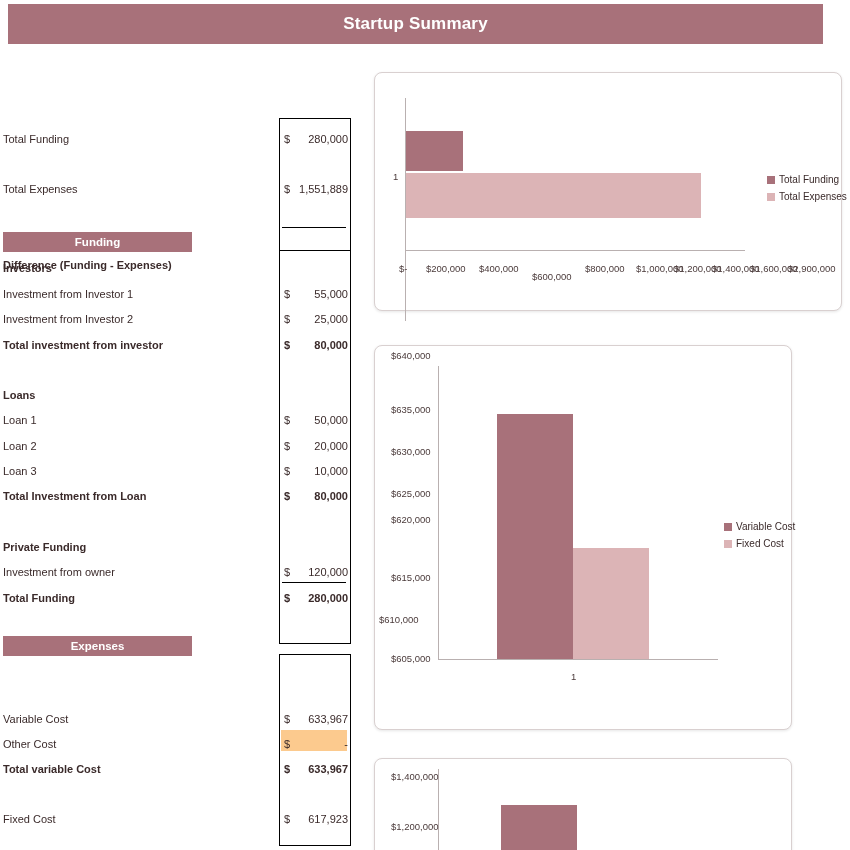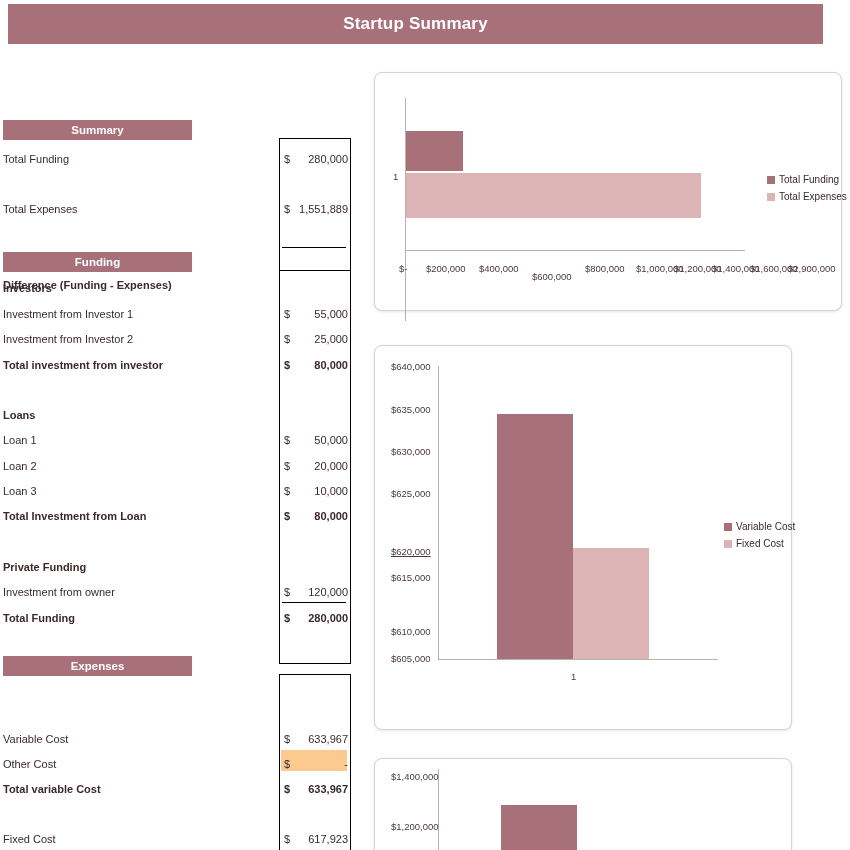--- a/index.html
+++ b/index.html
@@ -133,21 +133,20 @@
 
   .axis-line { position: absolute; background: #b9b0b0; }
 </style>
 </head>
 <body>
 
 <div class="title-banner">Startup Summary</div>
 
 <div class="left-col">
 
-  <div class="section-header">Summary</div>
 
   <div style="position:relative; height:108px; margin-top:4px;">
     <div class="value-box" style="left:279px; top:-6px; width:70px; height:131px;"></div>
 
     <div class="row" style="top:2px;">
       <span class="label">Total Funding</span>
       <span class="dollar">$</span>
       <span class="amount">280,000</span>
     </div>
     <div class="row" style="top:27px;">
@@ -287,27 +286,27 @@
       <span>Total Expenses</span>
     </div>
   </div>
 </div>
 
 <div class="panel" style="left:374px; top:345px; width:416px; height:383px;">
 
   <div class="axis-line" style="left:63px; top:20px; width:1px; height:293px;"></div>
   <div class="axis-line" style="left:63px; top:313px; width:280px; height:1px;"></div>
 
-  <div class="axis-label" style="left:16px; top:15px;">$640,000</div>
+  <div class="axis-label" style="left:16px; top:4px;">$640,000</div>
   <div class="axis-label" style="left:16px; top:58px;">$635,000</div>
   <div class="axis-label" style="left:16px; top:100px;">$630,000</div>
   <div class="axis-label" style="left:16px; top:142px;">$625,000</div>
-  <div class="axis-label" style="left:16px; top:200px;text-decoration:underline;">$620,000</div>
+  <div class="axis-label" style="left:16px; top:168px;">$620,000</div>
   <div class="axis-label" style="left:16px; top:226px;">$615,000</div>
-  <div class="axis-label" style="left:16px; top:268px;margin-top:12px;">$610,000</div>
+  <div class="axis-label" style="left:4px; top:268px;">$610,000</div>
   <div class="axis-label" style="left:16px; top:307px;">$605,000</div>
 
   <div class="bar" style="left:122px; top:68px; width:76px; height:245px; background:#a8717a;"></div>
   <div class="bar" style="left:198px; top:202px; width:76px; height:111px; background:#dcb4b6;"></div>
 
   <div class="axis-label" style="left:196px; top:325px;">1</div>
 
   <div class="legend" style="left:349px; top:172px;">
     <div class="item">
       <span class="swatch" style="background:#a8717a;"></span>

